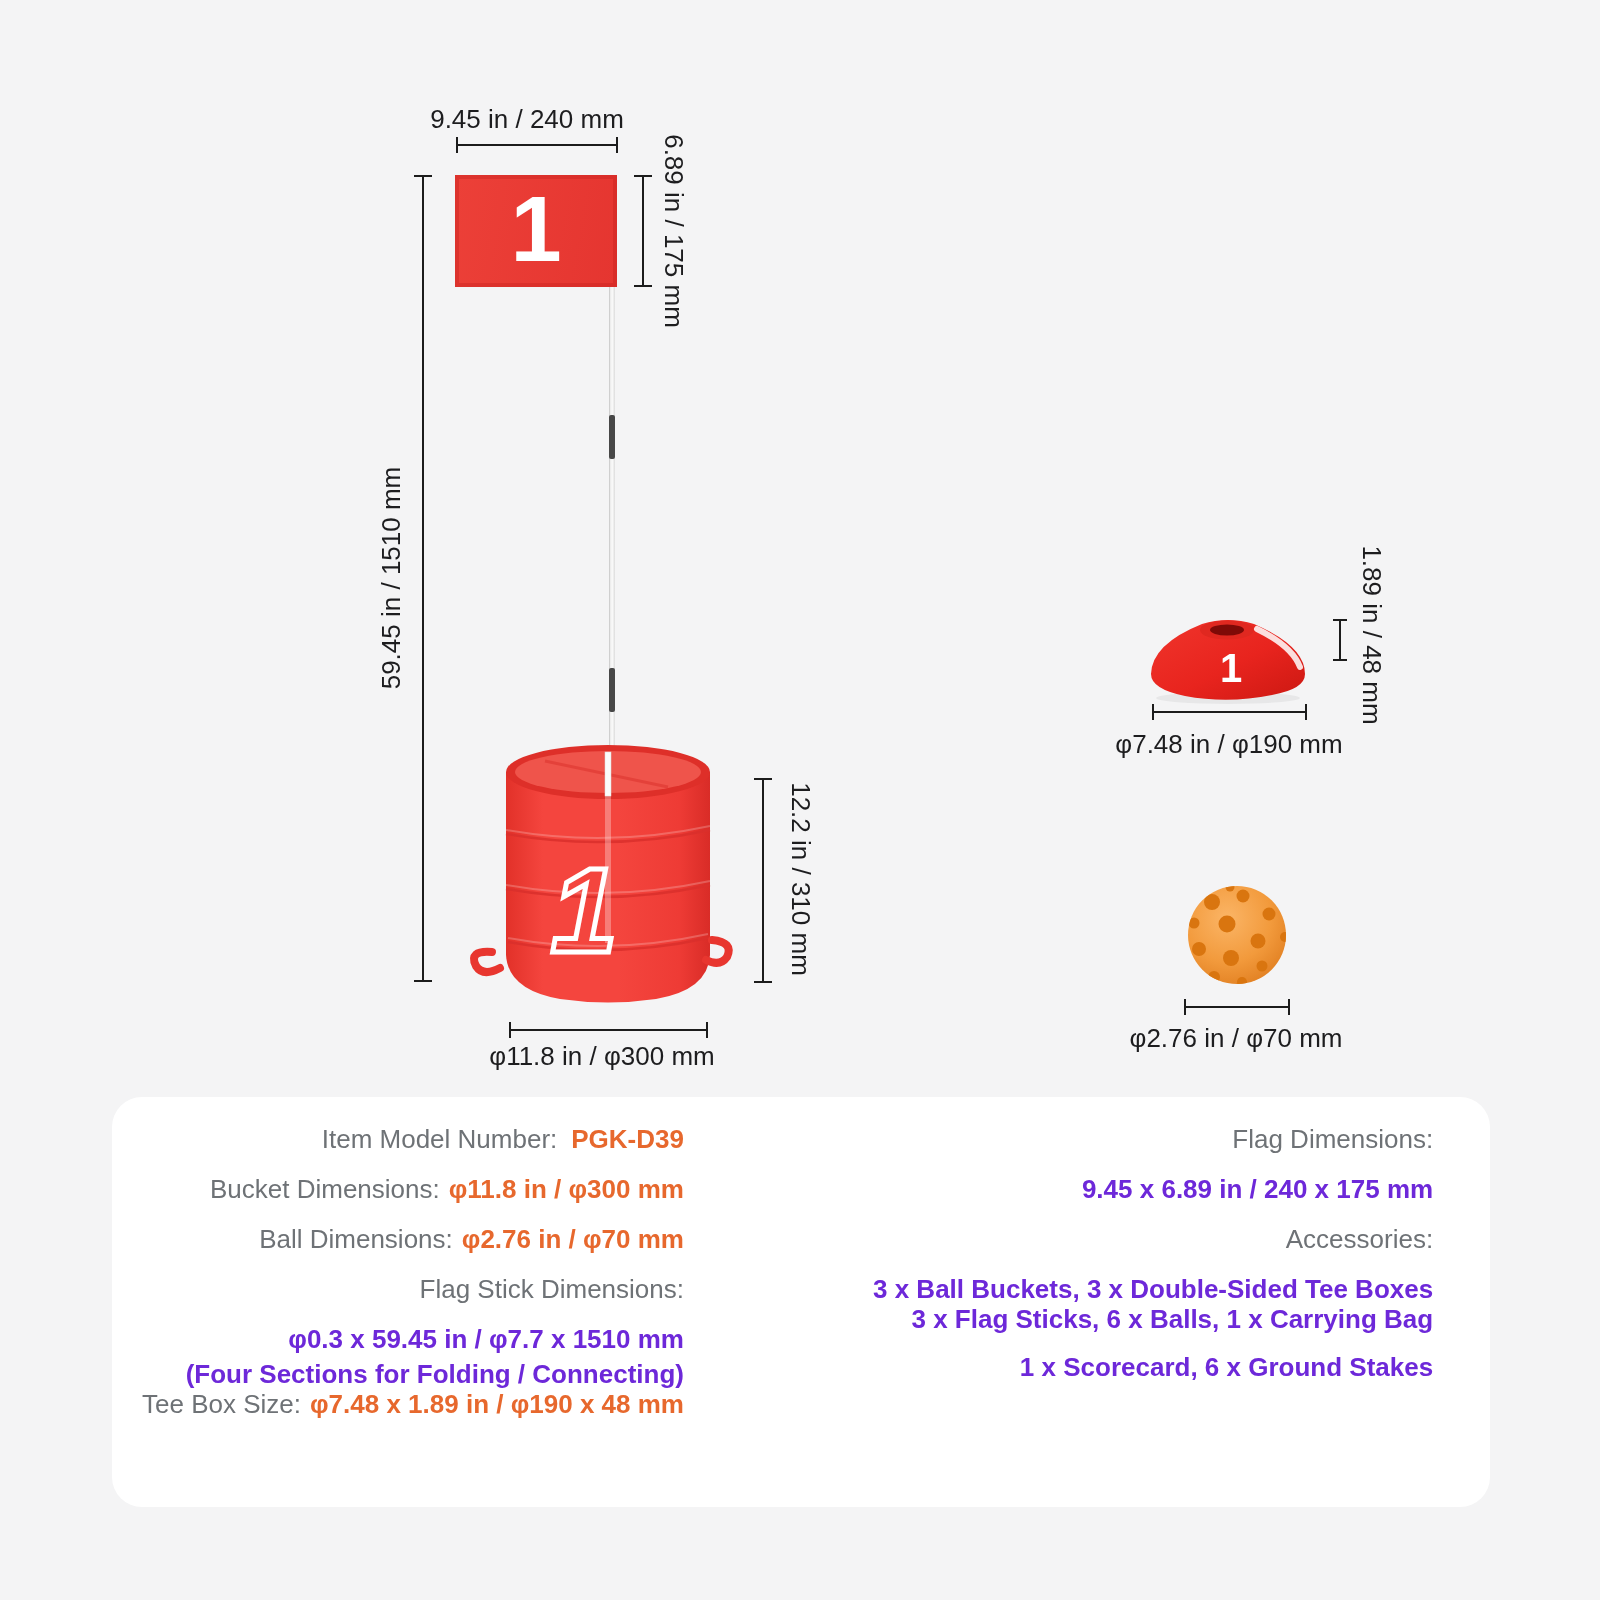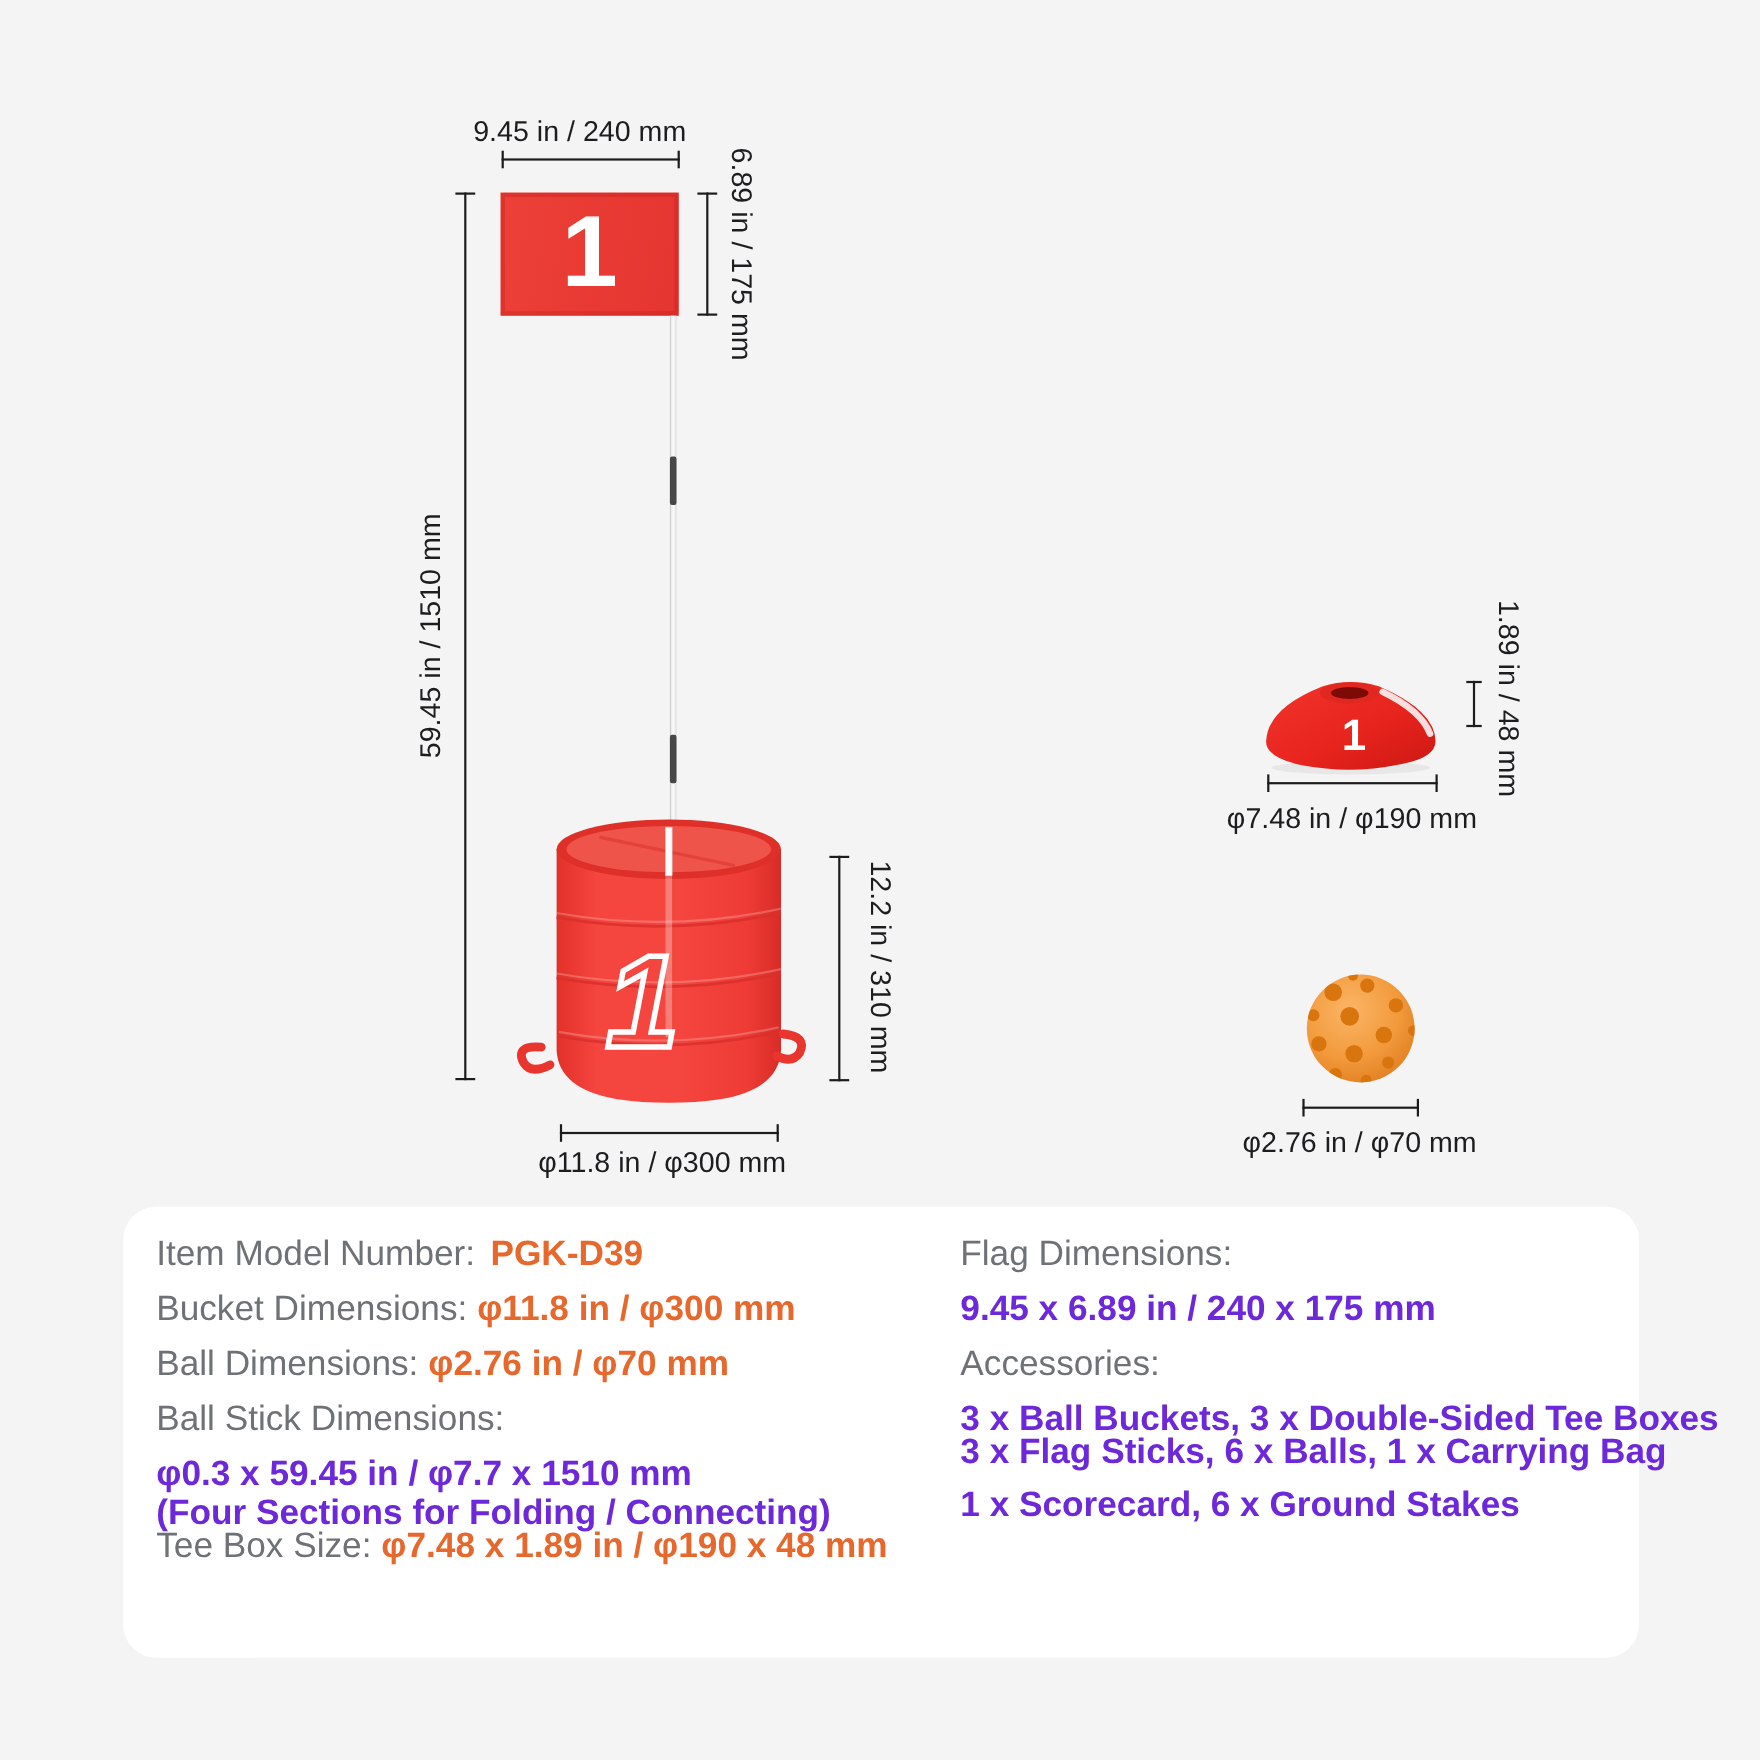--- a/index.html
+++ b/index.html
@@ -42,21 +42,21 @@
   }
   .pole-joint{position:absolute;left:609px;width:6px;background:#474747;border-radius:2px;}
   
   .panel{
     position:absolute;left:112px;top:1097px;width:1378px;height:410px;
     background:#ffffff;border-radius:30px;
   }
   .col{position:absolute;top:27px;}
   .col-left{left:30px;}
   .col-right{left:761px;}
-  .srow{font-size:32px;line-height:30px;white-space:nowrap;}
+  .srow{font-size:26px;line-height:30px;white-space:nowrap;text-align:right;}
   .lbl{color:#6e7276;}
   .val{color:#e7682d;font-weight:700;margin-left:9px;}
   .val0{color:#6d28d9;font-weight:700;}
   .mb20{margin-bottom:20px;}
   .mb23{}
   .mb18{margin-bottom:18px;}
   .mb6{margin-bottom:6px;}
   .mb5{margin-bottom:5px;margin-top:20px;}
   .mb19{}
   svg text{font-family:"Liberation Sans","DejaVu Sans",sans-serif;}
@@ -167,21 +167,21 @@
     <div class="srow mb20">
       <span class="lbl">Item Model Number:</span><span class="val" style="margin-left:14px;">PGK-D39</span>
     </div>
     <div class="srow mb20">
       <span class="lbl">Bucket Dimensions:</span><span class="val">φ11.8 in / φ300 mm</span>
     </div>
     <div class="srow mb20">
       <span class="lbl">Ball Dimensions:</span><span class="val">φ2.76 in / φ70 mm</span>
     </div>
     <div class="srow mb6">
-      <span class="lbl">Ball Stick Dimensions:</span>
+      <span class="lbl">Flag Stick Dimensions:</span>
     </div>
     <div class="srow mb5">
       <span class="val0">φ0.3 x 59.45 in / φ7.7 x 1510 mm</span>
     </div>
     <div class="srow mb19">
       <span class="val0">(Four Sections for Folding / Connecting)</span>
     </div>
     <div class="srow">
       <span class="lbl">Tee Box Size:</span><span class="val">φ7.48 x 1.89 in / φ190 x 48 mm</span>
     </div>

